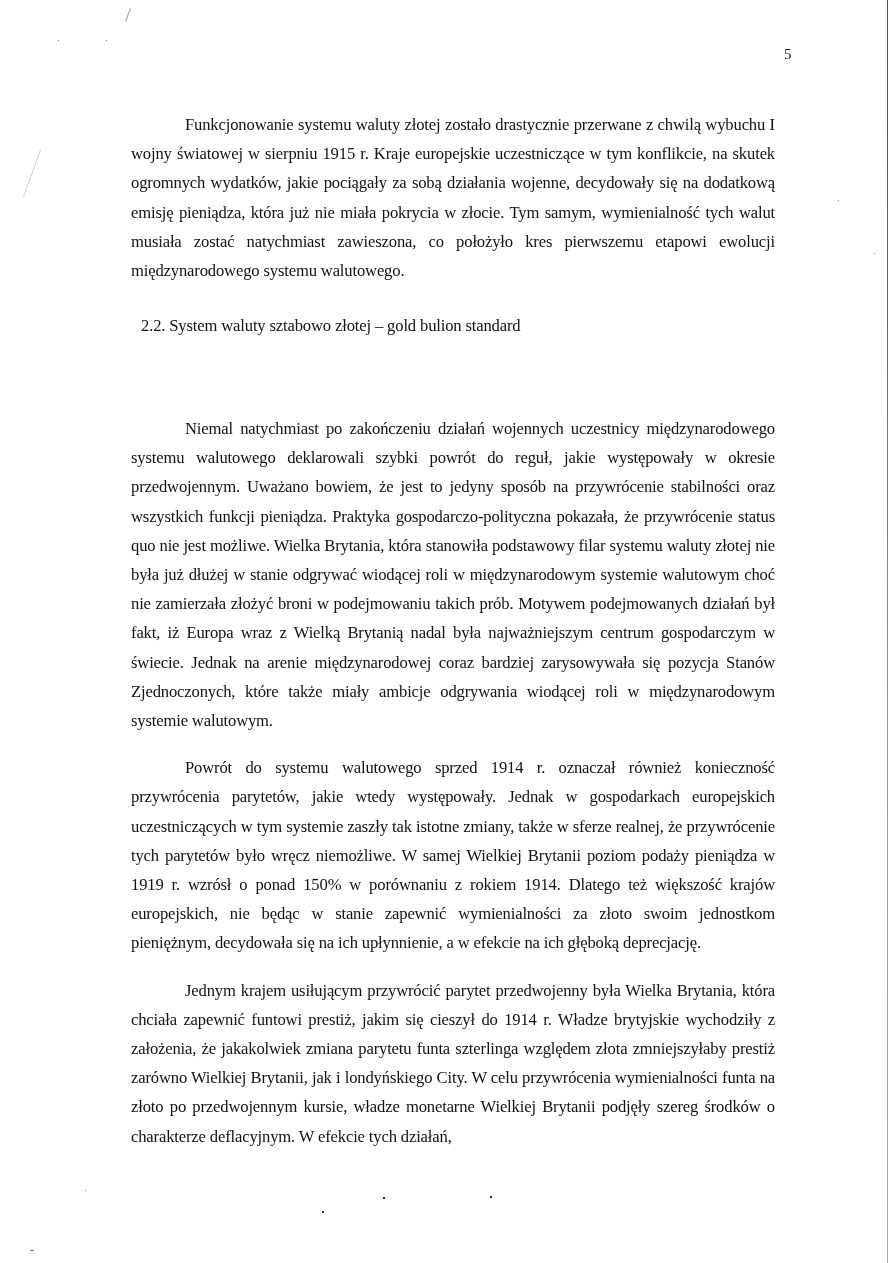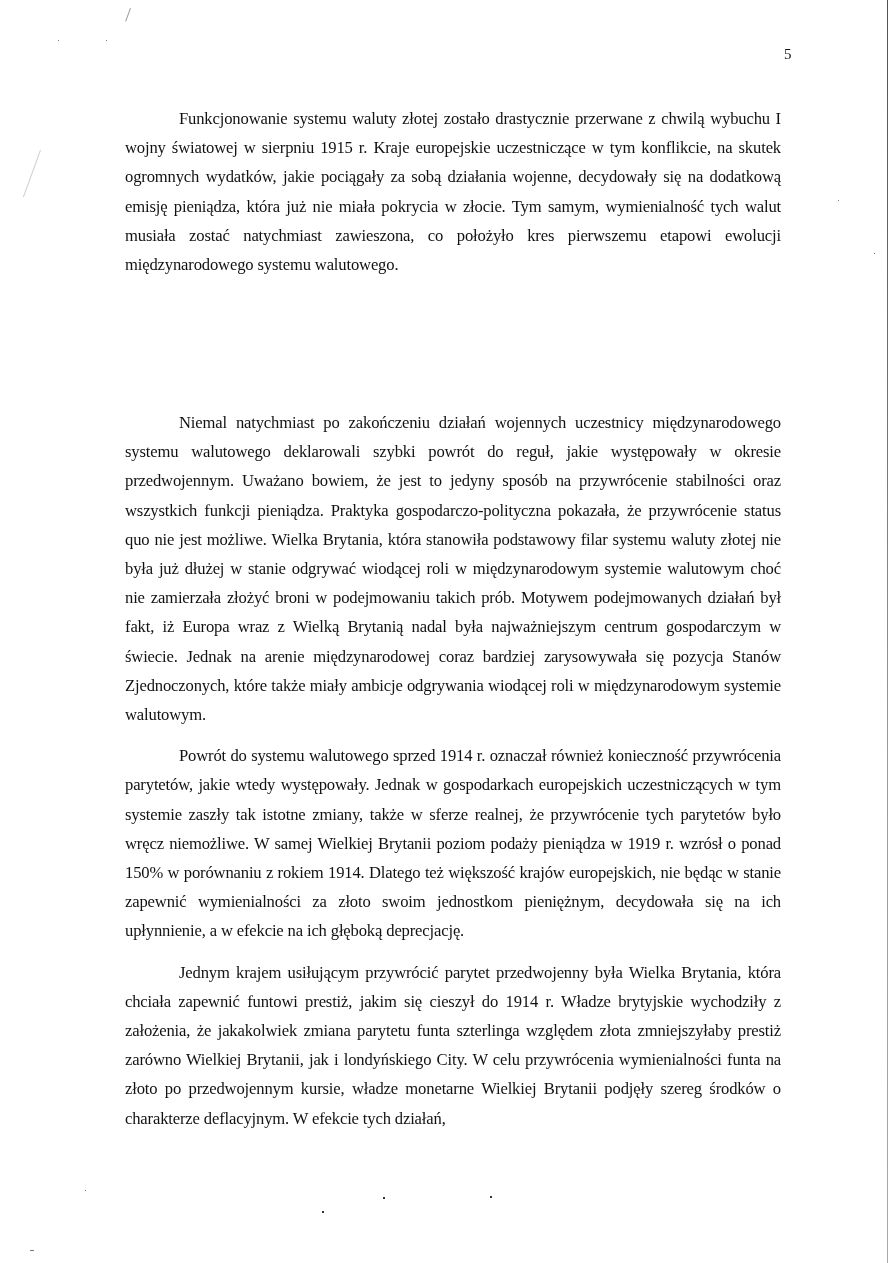--- a/index.html
+++ b/index.html
@@ -40,21 +40,21 @@
   .text-block {
     position: absolute;
     left: 113px;
     width: 680px;
     font-size: 16.6px;
     line-height: 29.2px;
     text-align: justify;
     letter-spacing: -0.15px;
   }
   .text-block p {
-    margin: 12px;
+    margin: 18px;
     text-indent: 54px;
   }
   #block-1 { top: 92px; }
   #block-2 { top: 396px; }
   .heading {
     position: absolute;
     left: 141px;
     top: 314px;
     font-size: 16.6px;
     line-height: 24px;
@@ -91,20 +91,21 @@
   <div class="speck" style="left:490px;top:1196px;width:2px;height:2px;background:#333;"></div>
   <div class="speck" style="left:838px;top:200px;"></div>
   <div class="speck" style="left:874px;top:253px;"></div>
 
   <div class="page-number">5</div>
 
   <div class="text-block" id="block-1">
     <p>Funkcjonowanie systemu waluty złotej zostało drastycznie przerwane z chwilą wybuchu I wojny światowej w sierpniu 1915 r. Kraje europejskie uczestniczące w tym konflikcie, na skutek ogromnych wydatków, jakie pociągały za sobą działania wojenne, decydowały się na dodatkową emisję pieniądza, która już nie miała pokrycia w złocie. Tym samym, wymienialność tych walut musiała zostać natychmiast zawieszona, co położyło kres pierwszemu etapowi ewolucji międzynarodowego systemu walutowego.</p>
   </div>
 
+  <div class="heading">2.2. System waluty sztabowo złotej – gold bulion standard</div>
 
   <div class="text-block" id="block-2">
     <p style="margin-bottom:0;">Niemal natychmiast po zakończeniu działań wojennych uczestnicy międzynarodowego systemu walutowego deklarowali szybki powrót do reguł, jakie występowały w okresie przedwojennym. Uważano bowiem, że jest to jedyny sposób na przywrócenie stabilności oraz wszystkich funkcji pieniądza. Praktyka gospodarczo-polityczna pokazała, że przywrócenie status quo nie jest możliwe. Wielka Brytania, która stanowiła podstawowy filar systemu waluty złotej nie była już dłużej w stanie odgrywać wiodącej roli w międzynarodowym systemie walutowym choć nie zamierzała złożyć broni w podejmowaniu takich prób. Motywem podejmowanych działań był fakt, iż Europa wraz z Wielką Brytanią nadal była najważniejszym centrum gospodarczym w świecie. Jednak na arenie międzynarodowej coraz bardziej zarysowywała się pozycja Stanów Zjednoczonych, które także miały ambicje odgrywania wiodącej roli w międzynarodowym systemie walutowym.</p>
     <p>Powrót do systemu walutowego sprzed 1914 r. oznaczał również konieczność przywrócenia parytetów, jakie wtedy występowały. Jednak w gospodarkach europejskich uczestniczących w tym systemie zaszły tak istotne zmiany, także w sferze realnej, że przywrócenie tych parytetów było wręcz niemożliwe. W samej Wielkiej Brytanii poziom podaży pieniądza w 1919 r. wzrósł o ponad 150% w porównaniu z rokiem 1914. Dlatego też większość krajów europejskich, nie będąc w stanie zapewnić wymienialności za złoto swoim jednostkom pieniężnym, decydowała się na ich upłynnienie, a w efekcie na ich głęboką deprecjację.</p>
     <p>Jednym krajem usiłującym przywrócić parytet przedwojenny była Wielka Brytania, która chciała zapewnić funtowi prestiż, jakim się cieszył do 1914 r. Władze brytyjskie wychodziły z założenia, że jakakolwiek zmiana parytetu funta szterlinga względem złota zmniejszyłaby prestiż zarówno Wielkiej Brytanii, jak i londyńskiego City. W celu przywrócenia wymienialności funta na złoto po przedwojennym kursie, władze monetarne Wielkiej Brytanii podjęły szereg środków o charakterze deflacyjnym. W efekcie tych działań,</p>
   </div>
 
 </div>
 
 </body></html>

